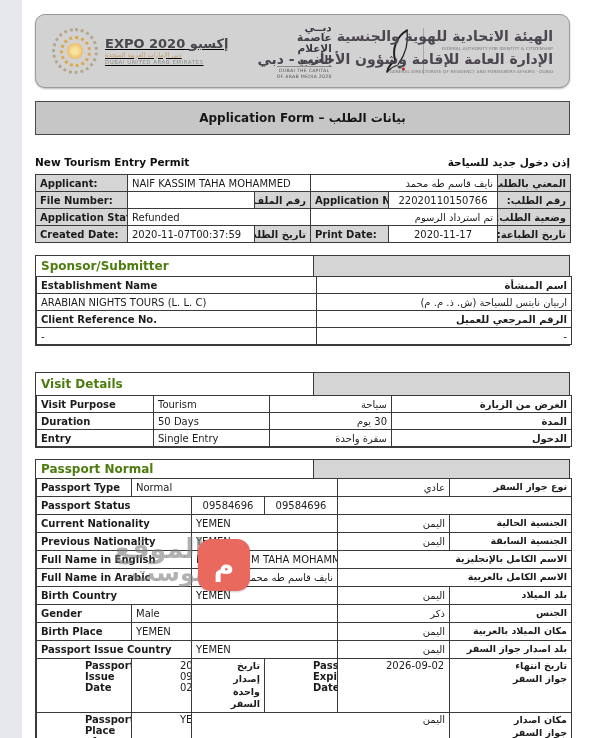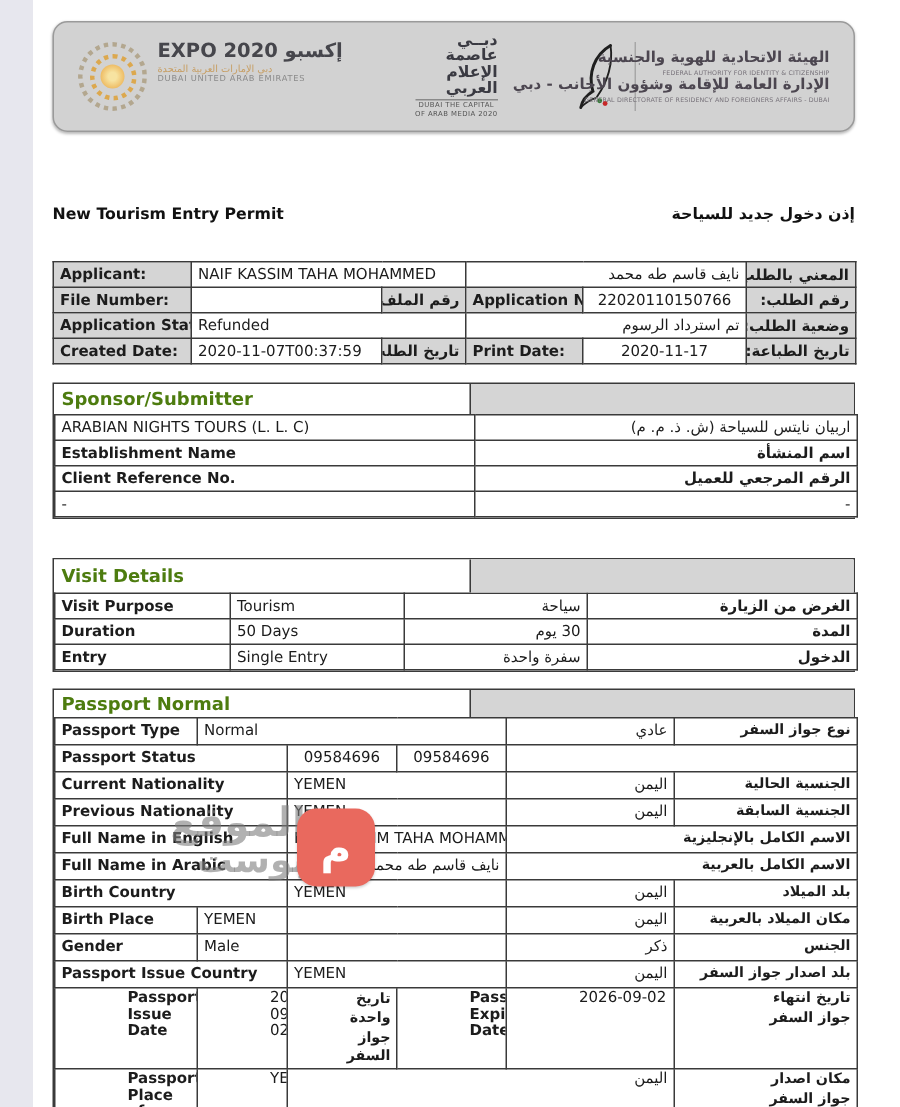--- a/index.html
+++ b/index.html
@@ -5,49 +5,49 @@
   * { margin:0; padding:0; box-sizing:border-box; }
   body { font-family:"DejaVu Sans","Liberation Sans",sans-serif; background:#fff; }
   .page { position:relative; width:600px; height:738px; background:#fff; overflow:hidden; }
   .edge-strip { position:absolute; left:0; top:0; width:22px; height:738px; background:#e7e7ee; }
 
   
   .banner { position:absolute; left:35px; top:14px; width:535px; height:74px;
     background:#d2d2d2; border:1px solid #9a9a9a; border-radius:10px;
     box-shadow:0 1px 2px rgba(0,0,0,.28);
     display:flex; align-items:center; justify-content:space-between; padding:0 16px; }
-  .logo-group { display:flex; align-items:flex-start; gap:7px; }
+  .logo-group { display:flex; align-items:center; gap:7px;text-decoration:underline; }
   .mandala { width:46px; height:46px; border-radius:50%; border:3px dotted #b3a78f;
     display:flex; align-items:center; justify-content:center; }
   .mandala-mid { width:31px; height:31px; border-radius:50%; border:3px dotted #dca84e;
     display:flex; align-items:center; justify-content:center; }
   .mandala-core { width:16px; height:16px; border-radius:50%;
     background:radial-gradient(circle,#f7e3a1 25%,#e8a33d 100%); }
   .expo-text { display:flex; flex-direction:column; line-height:1.15; }
   .expo-line1 { font-size:13px; font-weight:bold; color:#46464c; white-space:nowrap; }
   .expo-line1 .ar { font-weight:bold; }
   .expo-line2 { font-size:6.5px; color:#c79e63; text-align:left; }
   .expo-line3 { font-size:5.5px; color:#8b8b8b; letter-spacing:.5px; }
   .media-logo { display:flex; flex-direction:column; align-items:flex-end; line-height:1.02; }
   .media-ar { font-size:10.5px; font-weight:bold; color:#3a3a42; direction:rtl; }
   .media-en { font-size:4.6px; color:#555; letter-spacing:.3px; border-top:1px solid #8a8a8a;
     margin-top:2px; padding-top:1px; text-align:center; line-height:1.3; }
   .auth-group { display:flex; align-items:center; gap:7px; }
   .auth-divider { width:1px; height:46px; background:#a7a7a7; }
   .auth-text { display:flex; flex-direction:column; align-items:flex-end; line-height:1.25; max-width:122px; }
-  .auth-ar { font-size:10px; font-weight:bold; color:#4c4650; direction:rtl; white-space:nowrap; }
+  .auth-ar { font-size:14px; font-weight:bold; color:#4c4650; direction:rtl; white-space:nowrap; }
   .auth-en { font-size:4.2px; color:#77727a; letter-spacing:.1px; white-space:nowrap; }
 
   
   .title-bar { position:absolute; left:35px; top:101px; width:535px; height:34px;
     background:#c6c6c6; border:1px solid #4a4a4a; display:flex; align-items:center;
     justify-content:center; font-size:12px; font-weight:bold; color:#161616; direction:rtl; }
 
   
-  .subtitle { position:absolute; left:35px; top:137px; width:535px; display:flex;
+  .subtitle { position:absolute; left:35px; top:156px; width:535px; display:flex;
     justify-content:space-between; font-size:10.5px; font-weight:bold; color:#111; }
   .subtitle .ar { direction:rtl; }
 
   
   table { border-collapse:collapse; table-layout:fixed; width:535px; background:#fff; }
   td { border:1px solid #3a3a3a; font-size:10px; color:#1c1c1c; padding:1px 4px;
     vertical-align:middle; overflow:hidden; }
   .g { background:#d5d5d5; }
   .b { font-weight:bold; }
   .ar { direction:rtl; text-align:right; }
@@ -119,20 +119,21 @@
       <div class="auth-divider"></div>
       <div class="auth-text">
         <div class="auth-ar">الهيئة الاتحادية للهوية والجنسية</div>
         <div class="auth-en">FEDERAL AUTHORITY FOR IDENTITY &amp; CITIZENSHIP</div>
         <div class="auth-ar">الإدارة العامة للإقامة وشؤون الأجانب - دبي</div>
         <div class="auth-en">GENERAL DIRECTORATE OF RESIDENCY AND FOREIGNERS AFFAIRS - DUBAI</div>
       </div>
     </div>
   </div>
 
+  <div class="title-bar">بيانات الطلب – Application Form</div>
 
   <div class="subtitle">
     <span>New Tourism Entry Permit</span>
     <span class="ar">إذن دخول جديد للسياحة</span>
   </div>
 
   <table class="applicant-pos">
     <colgroup>
         <col style="width:92px">
         <col style="width:127px">
@@ -178,26 +179,26 @@
       <div class="sec-title">Sponsor/Submitter</div>
       <div class="sec-fill"></div>
     </div>
     <table>
       <colgroup>
           <col style="width:280px">
           <col style="width:255px">
         </colgroup>
       <tbody>
           <tr>
+        <td class="b">Establishment Name</td>
+        <td class="b ar">اسم المنشأة</td>
+      </tr>
+      <tr>
         <td>ARABIAN NIGHTS TOURS (L. L. C)</td>
         <td class="ar">اربيان نايتس للسياحة (ش. ذ. م. م)</td>
-      </tr>
-      <tr>
-        <td class="b">Establishment Name</td>
-        <td class="b ar">اسم المنشأة</td>
       </tr>
       <tr>
         <td class="b">Client Reference No.</td>
         <td class="b ar">الرقم المرجعي للعميل</td>
       </tr>
       <tr>
         <td>-</td>
         <td class="ar">-</td>
       </tr>
     </tbody>
@@ -288,43 +289,43 @@
         <td colspan="2" class="ar">نايف قاسم طه محمد</td>
         <td colspan="2" class="b ar arlbl nw">الاسم الكامل بالعربية</td>
       </tr>
       <tr>
         <td colspan="2" class="b nw">Birth Country</td>
         <td colspan="2">YEMEN</td>
         <td class="ar">اليمن</td>
         <td class="b ar arlbl nw">بلد الميلاد</td>
       </tr>
       <tr>
-        <td class="b nw">Birth Place</td>
-        <td>YEMEN</td>
-        <td colspan="2"></td>
-        <td class="ar">اليمن</td>
-        <td class="b ar arlbl nw">مكان الميلاد بالعربية</td>
-      </tr>
-      <tr>
         <td class="b nw">Gender</td>
         <td>Male</td>
         <td colspan="2"></td>
         <td class="ar">ذكر</td>
         <td class="b ar arlbl nw">الجنس</td>
       </tr>
       <tr>
+        <td class="b nw">Birth Place</td>
+        <td>YEMEN</td>
+        <td colspan="2"></td>
+        <td class="ar">اليمن</td>
+        <td class="b ar arlbl nw">مكان الميلاد بالعربية</td>
+      </tr>
+      <tr>
         <td colspan="2" class="b nw">Passport Issue Country</td>
         <td colspan="2">YEMEN</td>
         <td class="ar">اليمن</td>
         <td class="b ar arlbl nw">بلد اصدار جواز السفر</td>
       </tr>
       <tr>
         <td class="b vt dbl">Passport Issue Date</td>
         <td class="vt dbl">2020-09-02</td>
-        <td class="b ar arlbl vt dbl">تاريخ واحدة جواز السفر</td>
+        <td class="b ar arlbl vt dbl">تاريخ إصدار واحدة السفر</td>
         <td class="b vt dbl">Passport Expiry Date</td>
         <td class="vt dbl">2026-09-02</td>
         <td class="b ar arlbl vt dbl">تاريخ انتهاء جواز السفر</td>
       </tr>
       <tr>
         <td class="b vt dbl">Passport Place of Issue</td>
         <td class="vt dbl">YEMEN</td>
         <td colspan="3" class="ar vt dbl">اليمن</td>
         <td class="b ar arlbl vt dbl">مكان اصدار جواز السفر</td>
       </tr>

